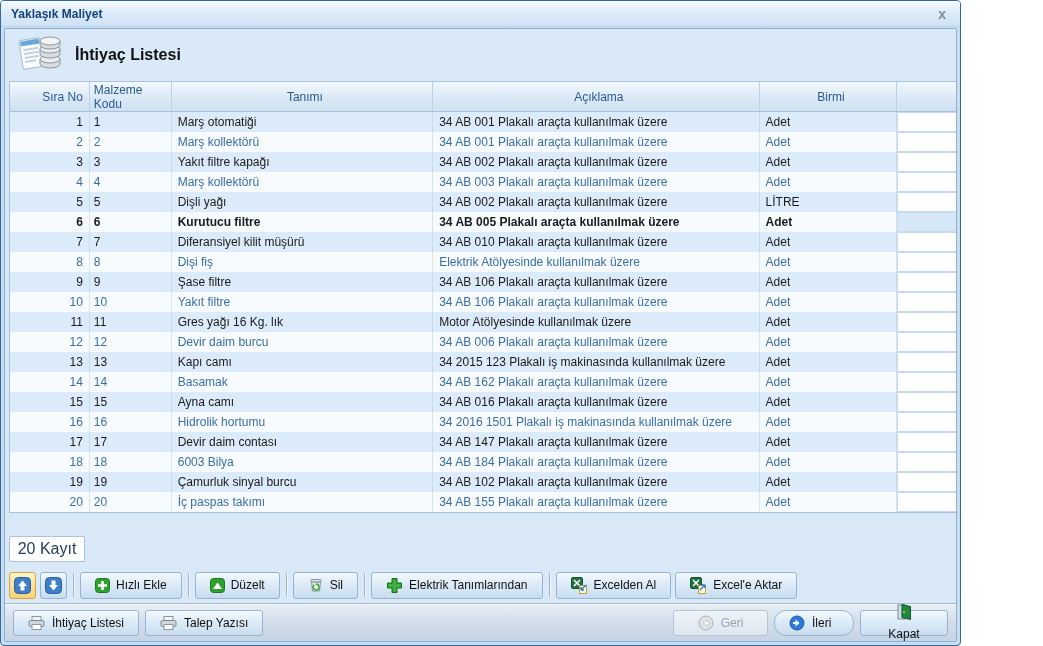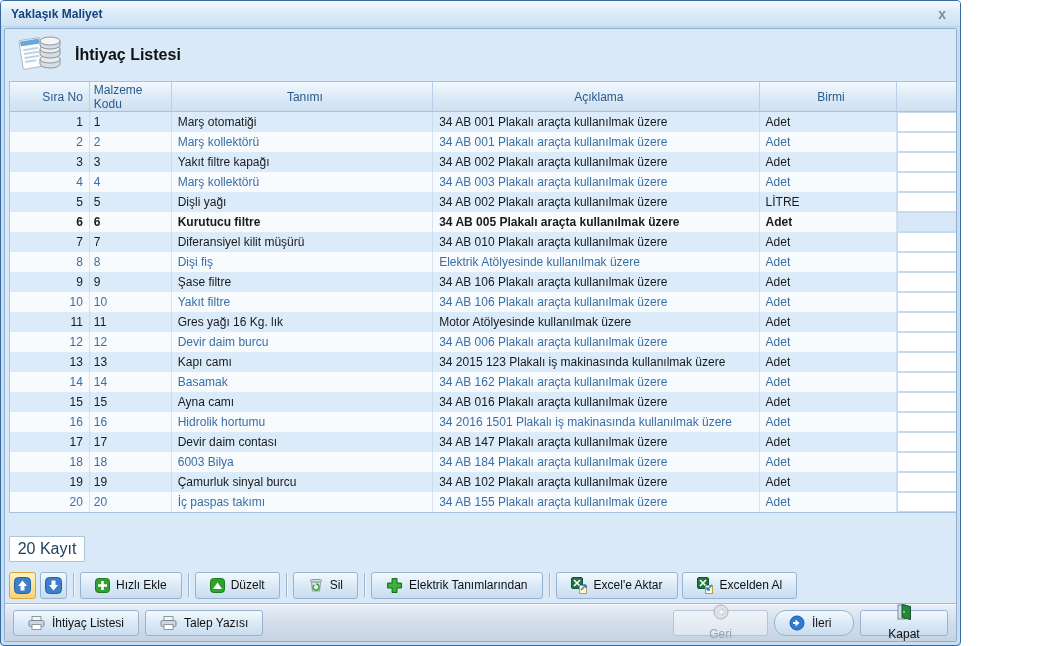--- a/index.html
+++ b/index.html
@@ -361,35 +361,35 @@
         </span>
         <span>Elektrik Tanımlarından</span>
       </div>
       <div class="tb-sep"></div>
       <div class="tbtn">
         <span class="icon">
           <svg width="17" height="17" viewBox="0 0 17 17">
             <rect x="0.5" y="0.5" width="11" height="11" rx="1.5" fill="#217346" stroke="#14532d"></rect>
             <path d="M3 3 l6 6 M9 3 l-6 6" stroke="#fff" stroke-width="1.6"></path>
             <rect x="8.5" y="8.5" width="7" height="8" fill="#fdf6d8" stroke="#b9a23c"></rect>
-            <path d="M10 13 l5 -5 M15 8 l0 3 M15 8 l-3 0" stroke="#2e7bd6" stroke-width="1.4" fill="none"></path>
+            <path d="M15 8 l-5 5 M10 13 l0 -3 M10 13 l3 0" stroke="#2e7bd6" stroke-width="1.4" fill="none"></path>
           </svg>
         </span>
-        <span>Excel'e Aktar</span>
+        <span>Excelden Al</span>
       </div>
       <div class="tbtn">
         <span class="icon">
           <svg width="17" height="17" viewBox="0 0 17 17">
             <rect x="0.5" y="0.5" width="11" height="11" rx="1.5" fill="#217346" stroke="#14532d"></rect>
             <path d="M3 3 l6 6 M9 3 l-6 6" stroke="#fff" stroke-width="1.6"></path>
             <rect x="8.5" y="8.5" width="7" height="8" fill="#fdf6d8" stroke="#b9a23c"></rect>
-            <path d="M15 8 l-5 5 M10 13 l0 -3 M10 13 l3 0" stroke="#2e7bd6" stroke-width="1.4" fill="none"></path>
+            <path d="M10 13 l5 -5 M15 8 l0 3 M15 8 l-3 0" stroke="#2e7bd6" stroke-width="1.4" fill="none"></path>
           </svg>
         </span>
-        <span>Excelden Al</span>
+        <span>Excel'e Aktar</span>
       </div>
     </div>
 
     <div class="footer">
       <div class="fbtn">
         <span class="icon">
           <svg width="17" height="14" viewBox="0 0 17 14">
               <rect x="4" y="0.5" width="9" height="4" fill="#f2f4f6" stroke="#8d979e"></rect>
               <rect x="1" y="4.5" width="15" height="6" rx="1.5" fill="#cfd6dc" stroke="#7d8890"></rect>
               <rect x="4" y="8.5" width="9" height="5" fill="#fff" stroke="#8d979e"></rect>
@@ -401,21 +401,21 @@
         <span class="icon">
           <svg width="17" height="14" viewBox="0 0 17 14">
               <rect x="4" y="0.5" width="9" height="4" fill="#f2f4f6" stroke="#8d979e"></rect>
               <rect x="1" y="4.5" width="15" height="6" rx="1.5" fill="#cfd6dc" stroke="#7d8890"></rect>
               <rect x="4" y="8.5" width="9" height="5" fill="#fff" stroke="#8d979e"></rect>
             </svg>
         </span>
         <span>Talep Yazısı</span>
       </div>
       <div class="spacer"></div>
-      <div class="fbtn disabled" style="width:95px;justify-content:center;flex-direction:column;">
+      <div class="fbtn disabled" style="width:95px;justify-content:center;">
         <span class="icon">
           <svg width="16" height="16" viewBox="0 0 16 16">
               <circle cx="8" cy="8" r="7" fill="#dfe3e7" stroke="#aab3bb"></circle>
               <path d="M9.5 4.5 L5.5 8 L9.5 11.5 V9 H12 V7 H9.5 Z" fill="#fff" stroke="#aab3bb" stroke-width=".5"></path>
             </svg>
         </span>
         <span>Geri</span>
       </div>
       <div class="fbtn" style="width:80px;border-radius:12px;">
         <span class="icon">

